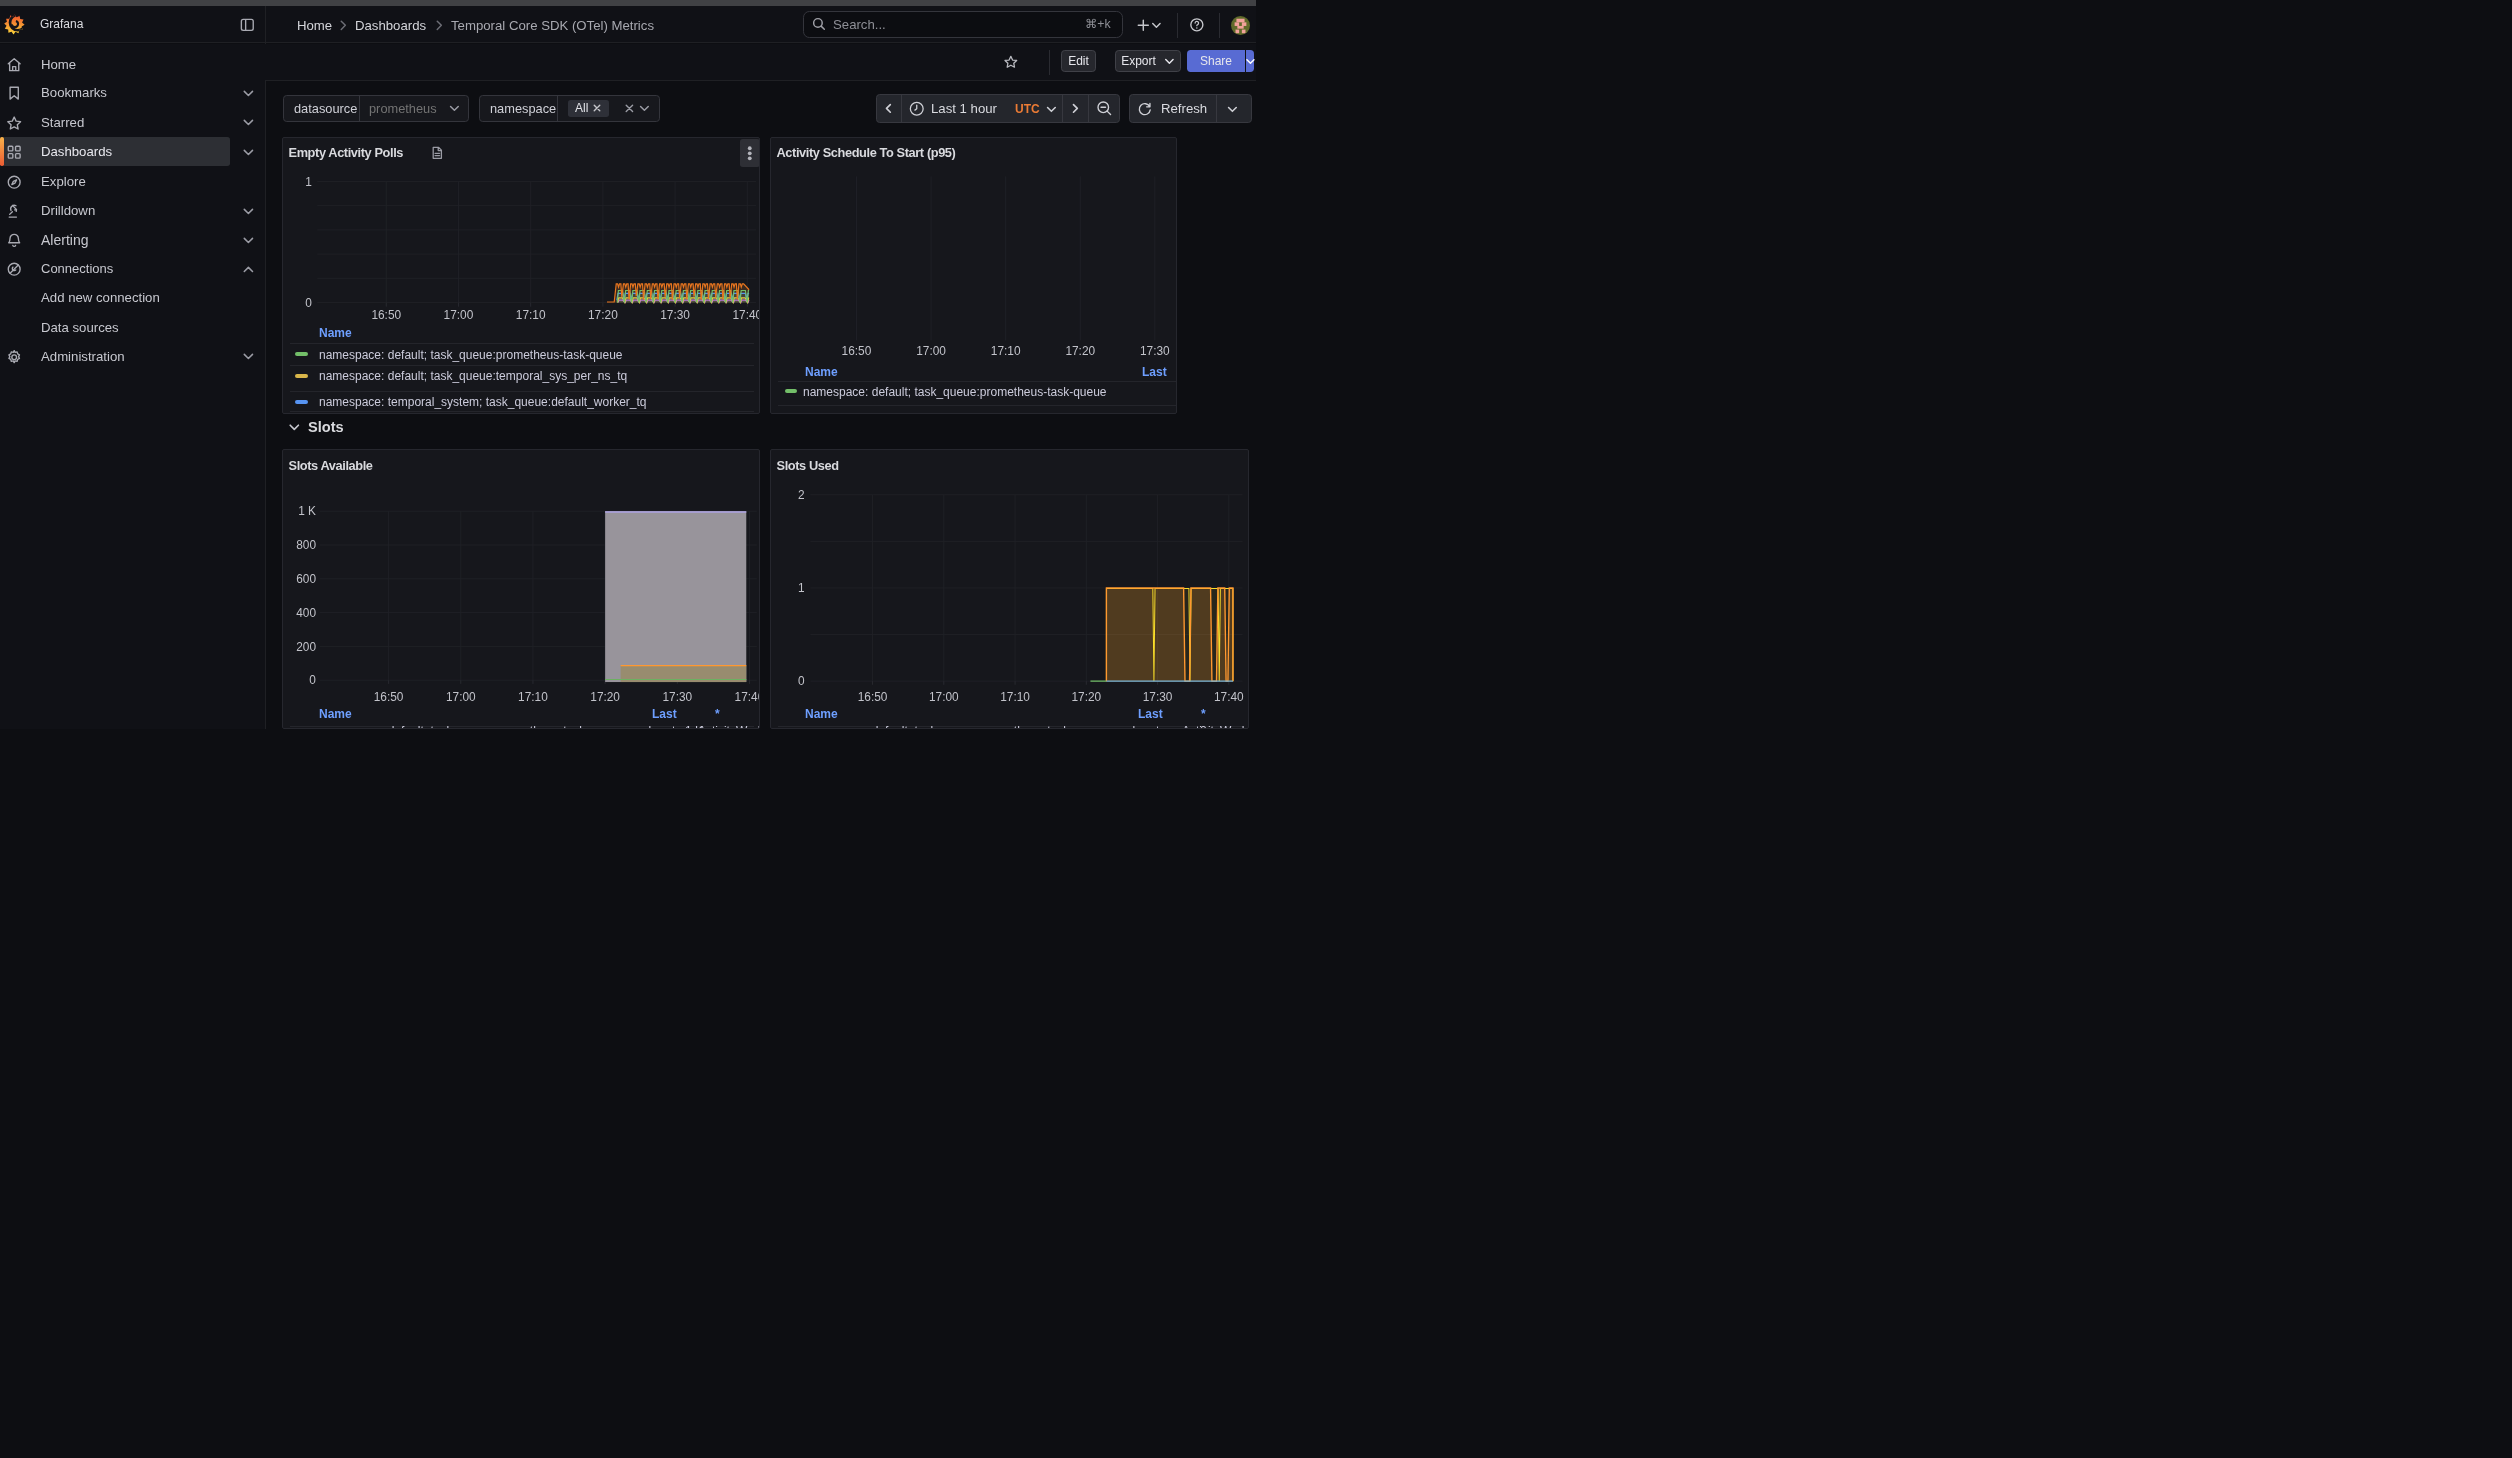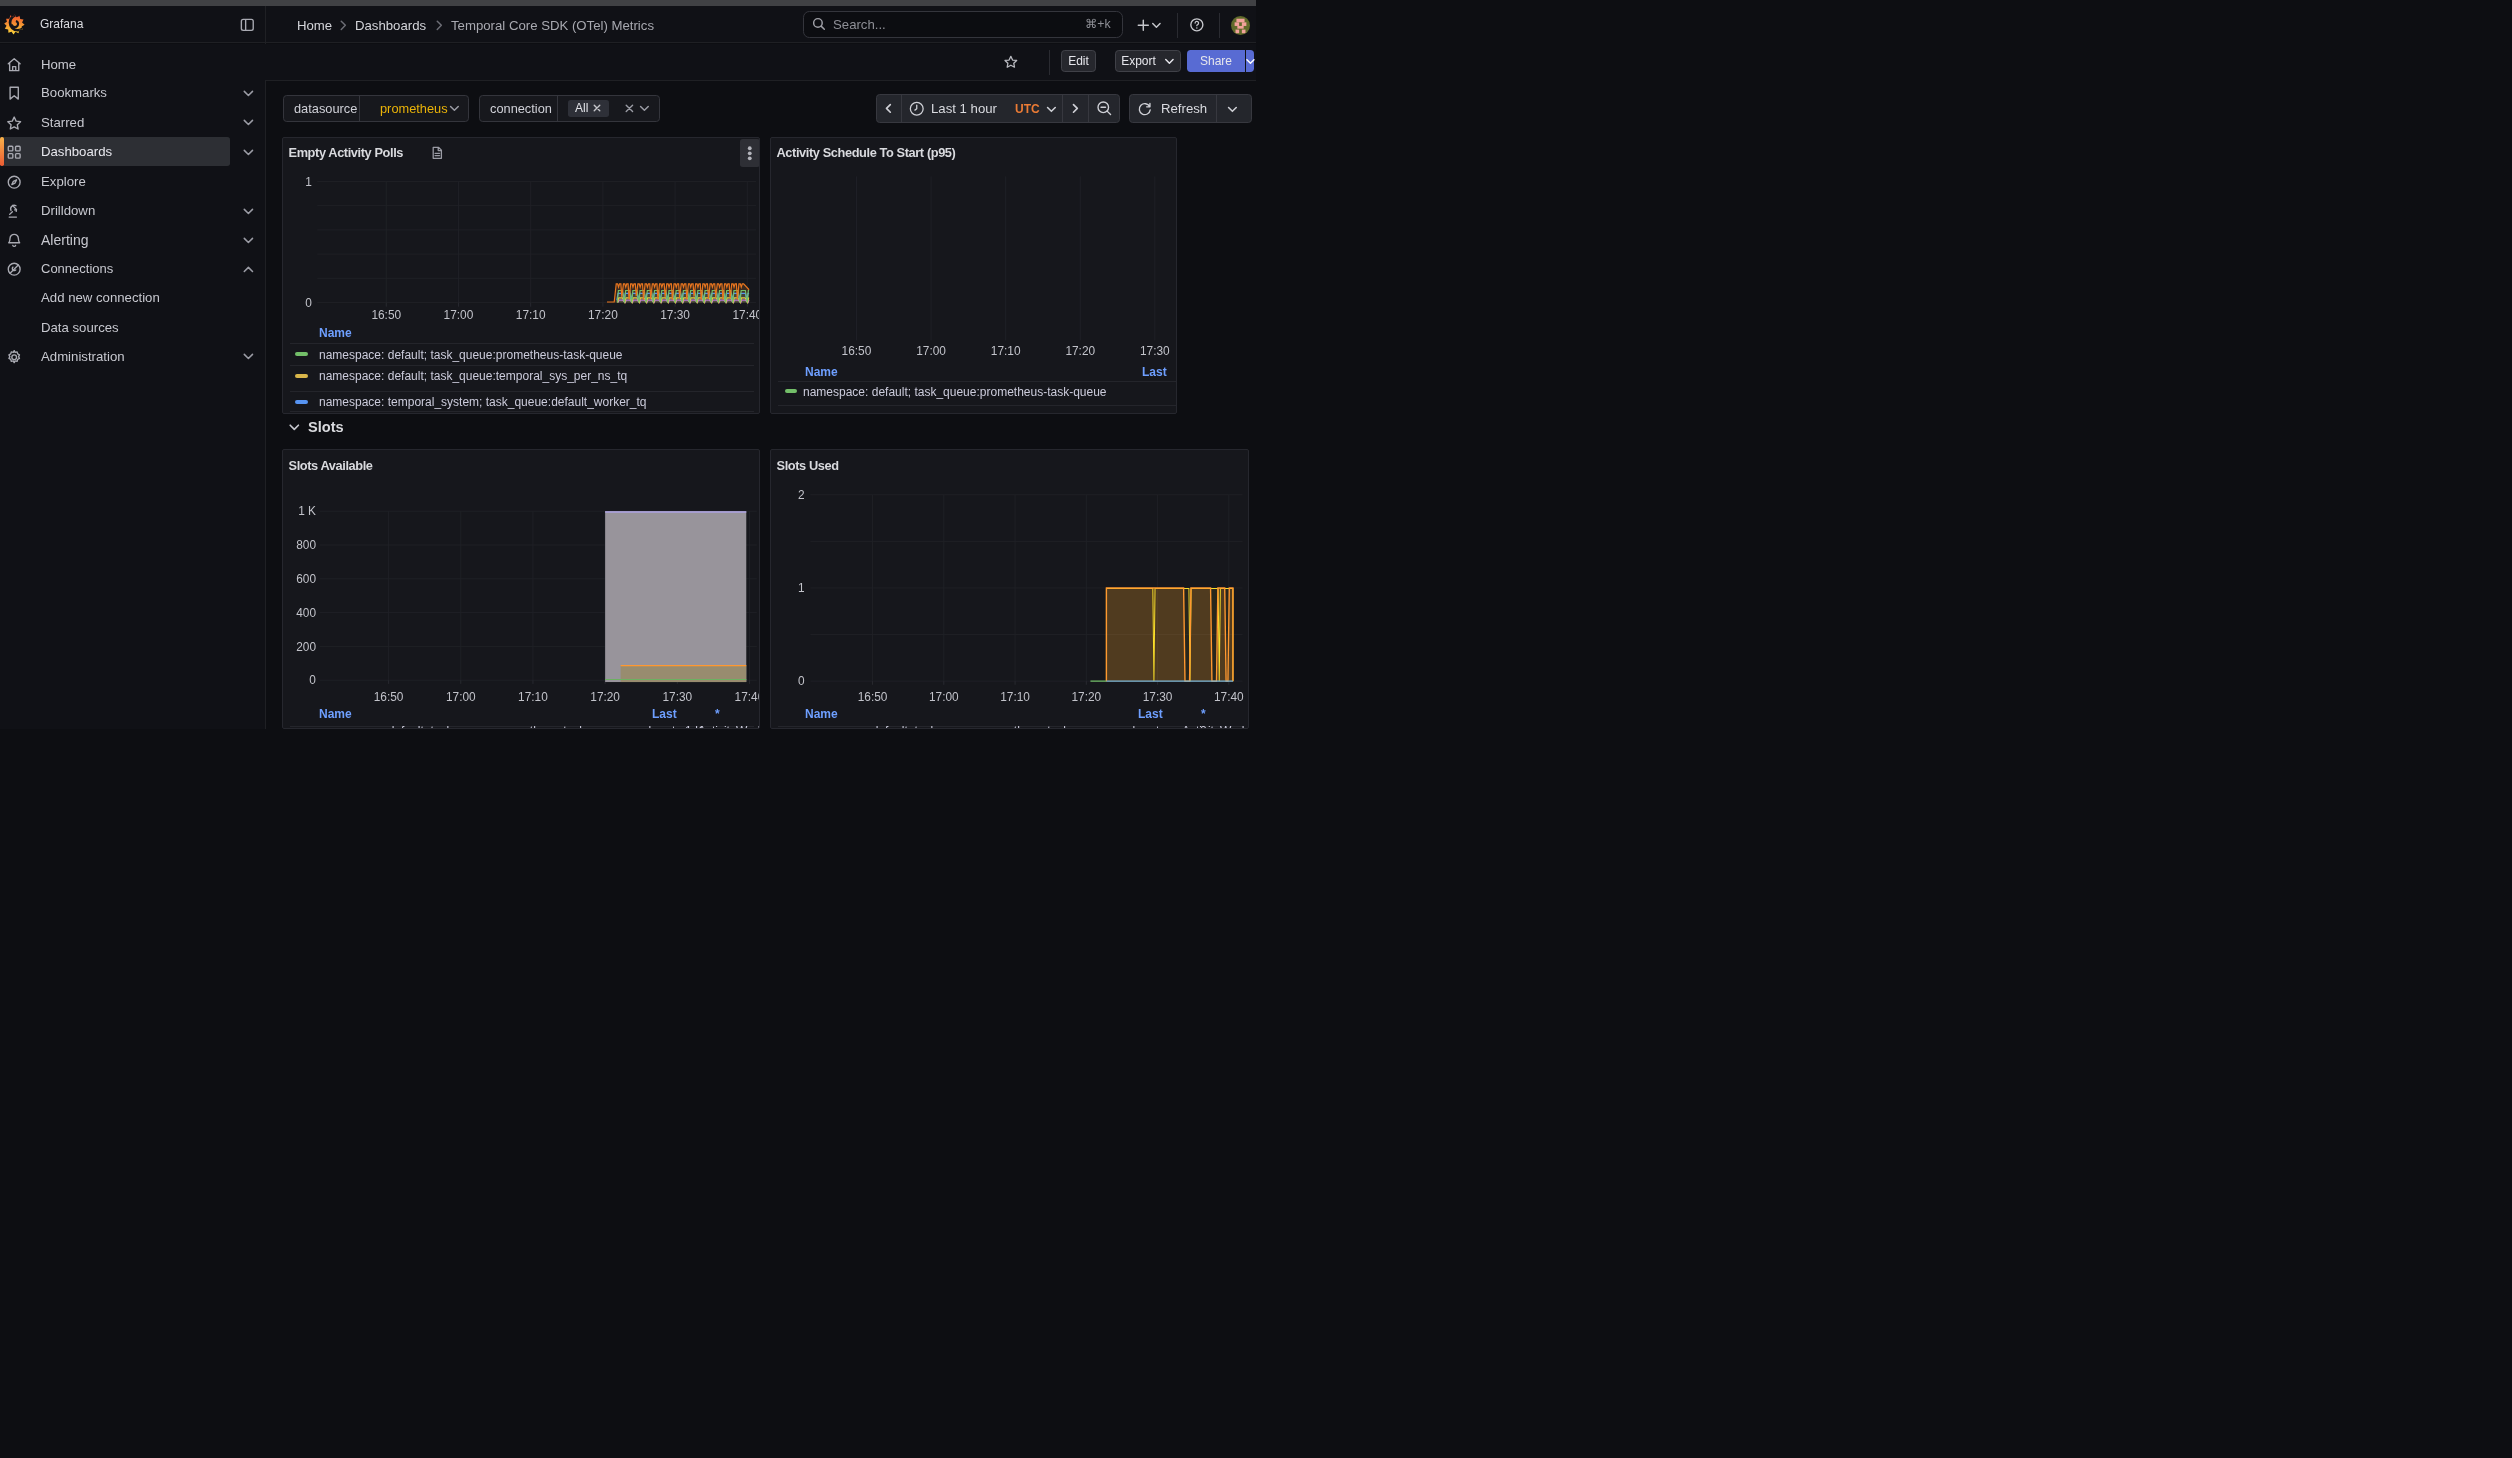--- a/index.html
+++ b/index.html
@@ -163,27 +163,27 @@
       <path d="M3 5.0 L7 9.0 L11 5.0"></path>
     </svg>
 <div class="btn" style="left:1187px;top:50px;width:58px;background:#586bd3;border:none;height:21.5px;border-radius:3.7px 0 0 3.7px">Share</div>
 <div class="btn" style="left:1246px;top:50px;width:7.8px;background:#586bd3;border:none;border-radius:0 3.7px 3.7px 0"></div>
 <svg class="abs" style="left:1244px;top:55px" width="12" height="12" fill="none" stroke="#fff" stroke-width="1.6" stroke-linecap="round" stroke-linejoin="round" viewBox="0 0 13 13">
       <path d="M3.2 5.1 L7 8.9 L10.8 5.1"></path>
     </svg>
 <div class="abs" style="left:283px;top:95px;width:186px;height:27px;border:0.9px solid #34353c;border-radius:3.7px;background:#17181d"></div>
 <div class="abs" style="left:359px;top:95px;width:0.9px;height:27px;background:#34353c"></div>
 <div class="abs" style="left:294px;top:101px;font-size:12.8px;font-weight:500;color:#d0d1d8">datasource</div>
-<div class="abs" style="left:380px;top:101px;font-size:12.8px;font-weight:500;color:#eab308">prometheus</div>
+<div class="abs" style="left:369px;top:101px;font-size:12.8px;font-weight:500;color:#737373">prometheus</div>
 <svg class="abs" style="left:448px;top:102px" width="12.8" height="12.8" fill="none" stroke="#9b9ca5" stroke-width="1.6" stroke-linecap="round" stroke-linejoin="round" viewBox="0 0 14 14">
       <path d="M2.8 4.9 L7 9.1 L11.2 4.9"></path>
     </svg>
 <div class="abs" style="left:479px;top:95px;width:181px;height:27px;border:0.9px solid #34353c;border-radius:3.7px;background:#17181d"></div>
 <div class="abs" style="left:557px;top:95px;width:0.9px;height:27px;background:#34353c"></div>
-<div class="abs" style="left:490px;top:101px;font-size:12.8px;font-weight:500;color:#d0d1d8">connection</div>
+<div class="abs" style="left:490px;top:101px;font-size:12.8px;font-weight:500;color:#d0d1d8">namespace</div>
 <div class="abs" style="left:568px;top:100px;width:41px;height:17.4px;background:#2e3038;border-radius:2.7px"></div>
 <div class="abs" style="left:575px;top:101px;font-size:12px;color:#e2e3e8">All</div>
 <svg class="abs" style="left:591px;top:102px" width="12" height="12" fill="none" stroke="#c5c6cb" stroke-width="1.5" stroke-linecap="round" viewBox="0 0 13 13">
       <path d="M3.5 3.5 L9.5 9.5 M9.5 3.5 L3.5 9.5"></path>
     </svg>
 <svg class="abs" style="left:623px;top:102px" width="12.8" height="12.8" fill="none" stroke="#9b9ca5" stroke-width="1.5" stroke-linecap="round" viewBox="0 0 14 14">
       <path d="M3.5 3.5 L10.5 10.5 M10.5 3.5 L3.5 10.5"></path>
     </svg>
 <svg class="abs" style="left:638px;top:102px" width="12.8" height="12.8" fill="none" stroke="#9b9ca5" stroke-width="1.6" stroke-linecap="round" stroke-linejoin="round" viewBox="0 0 14 14">
       <path d="M2.8 4.9 L7 9.1 L11.2 4.9"></path>

